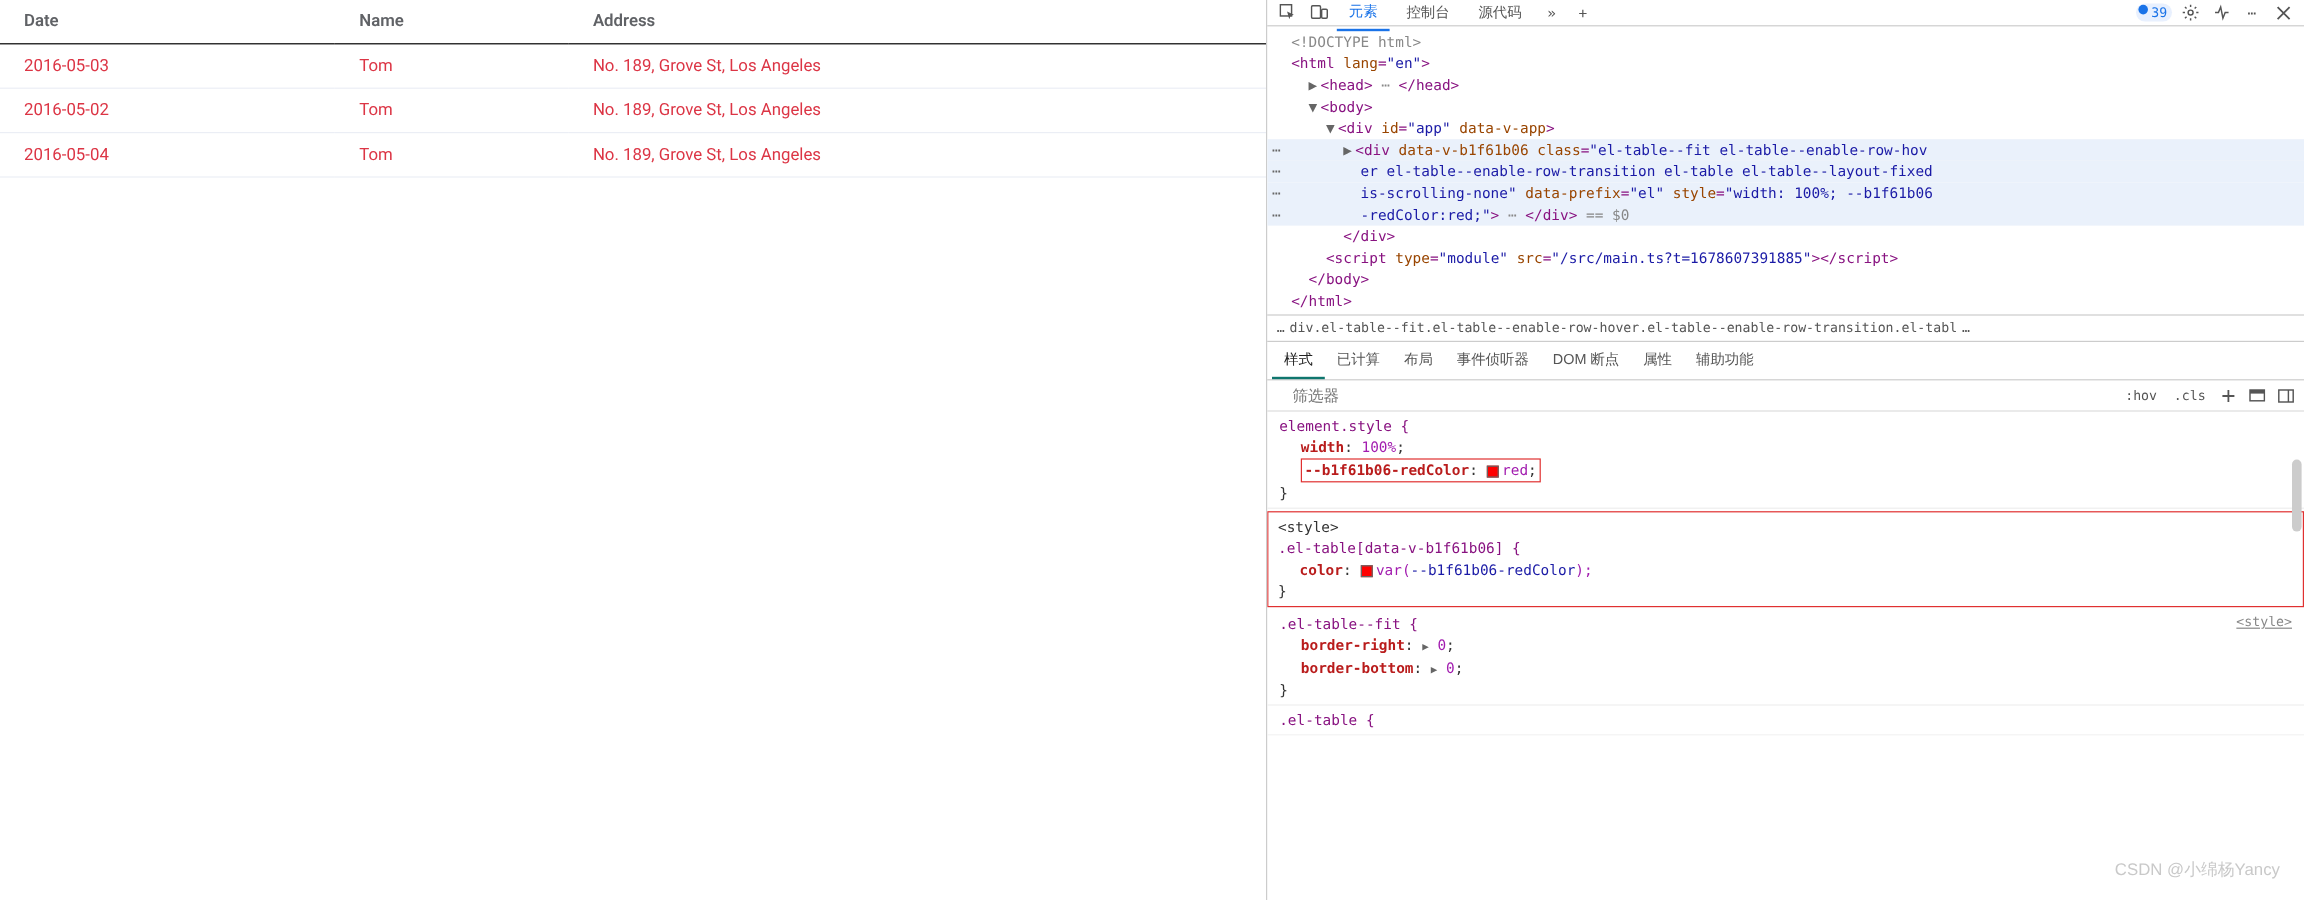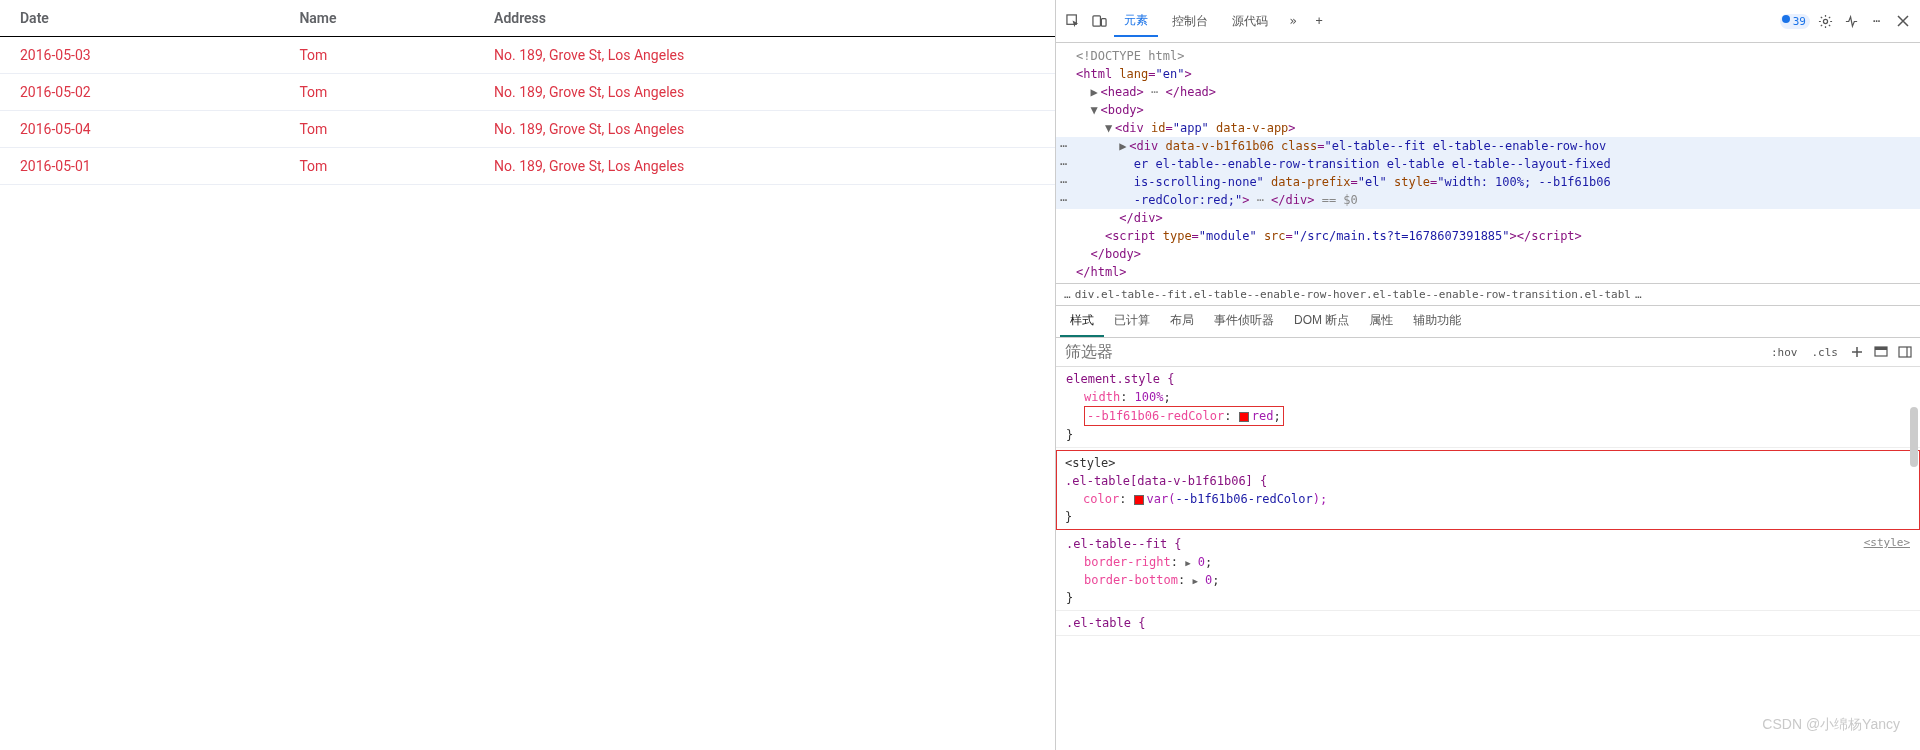--- a/index.html
+++ b/index.html
@@ -2,50 +2,50 @@
 <html><head>
 <meta charset="utf-8">
 <style>
 * { box-sizing: border-box; margin: 0; padding: 0; }
 body { font-family: -apple-system, BlinkMacSystemFont, "Segoe UI", Roboto, Arial, sans-serif; font-size: 13px; color: #333; display: flex; height: 750px; width: 1920px; overflow: hidden; }
 .page { flex: 1; background: #fff; padding: 0; }
 .table { width: 100%; border-collapse: collapse; }
 .table th { text-align: left; padding: 10px 20px; font-weight: 600; color: #606266; border-bottom: 1px solid #000000; font-size: 14px; }
 .table td { padding: 10px 20px; color: #dc3545; border-bottom: 1px solid #ebeef5; font-size: 14px; }
 .devtools { width: 865px; border-left: 1px solid #ccc; display: flex; flex-direction: column; background: #fff; font-family: "Consolas", "Menlo", monospace; font-size: 12px; }
-.dt-tabs { display: flex; align-items: center; height: 43px; border-bottom: 1px solid #ccc; padding: 0 6px; gap: 4px; }
+.dt-tabs { display: flex; align-items: center; height: 22px; border-bottom: 1px solid #ccc; padding: 0 6px; gap: 4px; }
 .dt-tabs .icon { width: 22px; height: 22px; display: flex; align-items: center; justify-content: center; color: #555; cursor: pointer; }
 .dt-tabs .tab { padding: 6px 10px; color: #555; cursor: pointer; font-family: -apple-system, sans-serif; }
 .dt-tabs .tab.active { border-bottom: 2px solid #1a73e8; color: #1a73e8; }
 .dt-tabs .spacer { flex: 1; }
 .dt-tabs .badge-wrap { background: #e8f0fe; border-radius: 10px; padding: 1px 4px 1px 2px; display: flex; gap: 3px; color: #1a73e8; font-size: 11px; }
 .dt-dom { flex: 0 0 auto; padding: 4px 0; line-height: 1.5; color: #222; height: 240px; overflow: hidden; }
 .dt-dom .line { white-space: pre; padding: 0 8px 0 20px; }
 .dt-dom .line.hl { background: #eaf1fb; position: relative; }
 .dt-dom .line.hl::before { content: "⋯"; position: absolute; left: 4px; color: #666; }
 .tag-punct { color: #881280; }
 .attr-name { color: #994500; }
 .attr-val { color: #1a1aa6; }
 .gray { color: #888; margin-top: 28px; }
 .tri { color: #666; display: inline-block; width: 10px; }
 .dt-crumb { border-top: 1px solid #ccc; border-bottom: 1px solid #ccc; padding: 4px 8px; color: #555; font-size: 11px; display: flex; align-items: center; gap: 4px; white-space: nowrap; overflow: hidden; }
 .dt-crumb .ell { color: #555; }
 .dt-subtabs { display: flex; border-bottom: 1px solid #ccc; padding: 0 4px; font-family: -apple-system, sans-serif; }
 .dt-subtabs .stab { padding: 6px 10px; color: #555; cursor: pointer; font-size: 12px; }
 .dt-subtabs .stab.active { border-bottom: 2px solid #0f766e; color: #222; }
 .dt-filter { display: flex; align-items: center; border-bottom: 1px solid #ddd; padding: 2px 6px; gap: 6px; }
-.dt-filter input { border: none; outline: none; flex: 1; padding: 3px; font-size: 16px; }
+.dt-filter input { border: none; outline: none; flex: 1; padding: 3px; font-size: 13px; margin-left: 12px; }
 .dt-filter .btn { color: #555; font-size: 11px; padding: 2px 4px; cursor: pointer; font-family: monospace; }
 .dt-filter .ibtn { width: 18px; height: 18px; display: flex; align-items: center; justify-content: center; color: #555; cursor: pointer; }
 .dt-styles { flex: 1; overflow: auto; padding: 0; line-height: 1.5; }
 .rule { border-bottom: 1px solid #eee; padding: 3px 10px 3px 10px; position: relative; }
 .rule .src { float: right; color: #888; text-decoration: underline; font-size: 11px; }
 .sel { color: #881280; }
 .prop { margin-left: 18px; }
-.propname { color: #ec4899; }
+.propname { color: #b91c1c; font-weight: bold; }
 .propval { color: #a21caf; }
 .cssvar { color: #1a1aa6; }
 .swatch { display: inline-block; width: 10px; height: 10px; background: red; border: 1px solid #666; margin-right: 3px; vertical-align: middle; }
 .triexp { color: #666; font-size: 9px; }
 .redbox { border: 1.5px solid #e03030; padding: 0 2px; display: inline-block; }
 .redbox-rule { border: 1.5px solid #e03030; padding: 3px 8px; margin: 2px 0; }
 .watermark { position: fixed; right: 20px; bottom: 16px; color: #c9c9c9; font-size: 14px; font-family: sans-serif; }
 .scrollbar-v { position: absolute; right: 2px; top: 40px; width: 8px; height: 60px; background: #ccc; border-radius: 4px; }
 .styles-wrap { position: relative; flex: 1; overflow: hidden; }
 </style>
@@ -67,25 +67,20 @@
           <td>Tom</td>
           <td>No. 189, Grove St, Los Angeles</td>
         </tr>
       <tr>
           <td>2016-05-02</td>
           <td>Tom</td>
           <td>No. 189, Grove St, Los Angeles</td>
         </tr>
       <tr>
           <td>2016-05-04</td>
-          <td>Tom</td>
-          <td>No. 189, Grove St, Los Angeles</td>
-        </tr>
-      <tr>
-          <td>2016-05-01</td>
           <td>Tom</td>
           <td>No. 189, Grove St, Los Angeles</td>
         </tr>
     </tbody>
   </table>
 </div>
 
 <div class="devtools">
   <div class="dt-tabs">
     <span class="icon">

